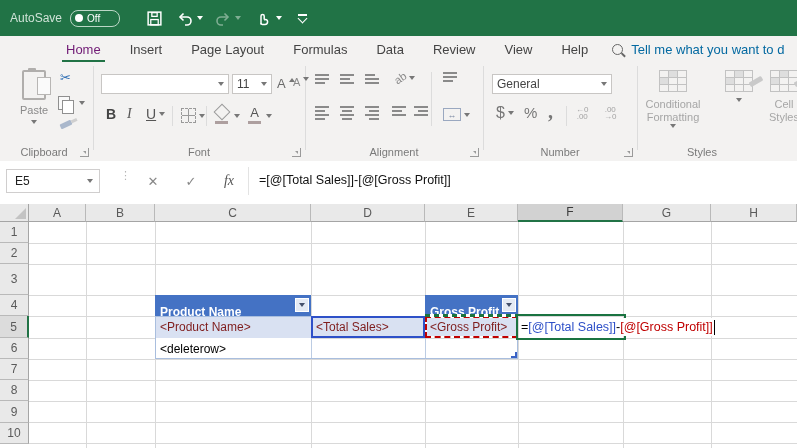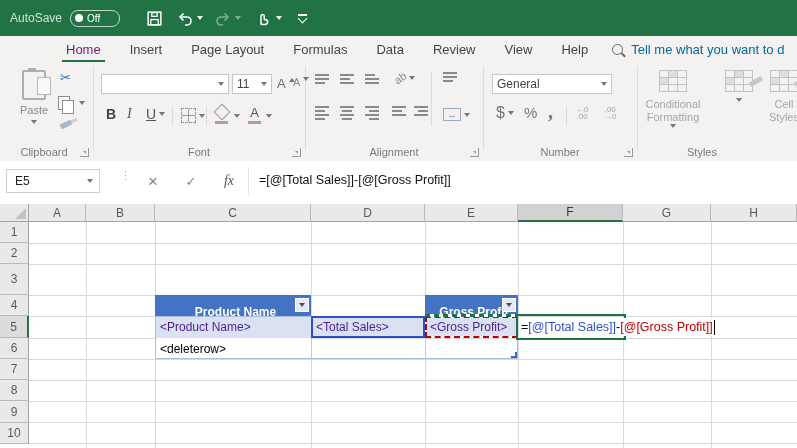--- a/index.html
+++ b/index.html
@@ -114,25 +114,25 @@
      linear-gradient(transparent 42px,#d9d9d9 42px,#d9d9d9 43px,transparent 43px),
      linear-gradient(transparent 73px,#d9d9d9 73px,#d9d9d9 74px,transparent 74px),
      linear-gradient(transparent 94px,#d9d9d9 94px,#d9d9d9 95px,transparent 95px),
      linear-gradient(transparent 116px,#d9d9d9 116px,#d9d9d9 117px,transparent 117px),
      linear-gradient(transparent 137px,#d9d9d9 137px,#d9d9d9 138px,transparent 138px),
      linear-gradient(transparent 158px,#d9d9d9 158px,#d9d9d9 159px,transparent 159px),
      linear-gradient(transparent 179px,#d9d9d9 179px,#d9d9d9 180px,transparent 180px),
      linear-gradient(transparent 200px,#d9d9d9 200px,#d9d9d9 201px,transparent 201px),
      linear-gradient(transparent 221px,#d9d9d9 221px,#d9d9d9 222px,transparent 222px);}
   .th{position:absolute;top:93px;height:34px;background:#4472C4;color:#fff;font-weight:bold;font-size:12px;
-      display:flex;align-items:center;padding-left:5px;box-sizing:border-box;justify-content:center;}
+      display:flex;align-items:center;padding-left:5px;box-sizing:border-box;}
   .filterbtn{position:absolute;right:2px;top:3px;width:14px;height:14px;background:#e4eaf4;border:1px solid #fff;
       display:flex;align-items:center;justify-content:center;box-sizing:border-box;}
   .filterbtn .tri{border-top-color:#44506b;border-left-width:3.5px;border-right-width:3.5px;border-top-width:4.5px;}
-  .band{position:absolute;top:114px;height:22px;background:#d9e1f2;color:#4c1d95;font-size:12px;display:flex;align-items:center;padding-left:5px;box-sizing:border-box;}
+  .band{position:absolute;top:114px;height:22px;background:#d9e1f2;color:#7f1d1d;font-size:12px;display:flex;align-items:center;padding-left:5px;box-sizing:border-box;}
   .cell-c6{position:absolute;left:155px;top:136px;width:156px;height:21px;color:#000;font-size:12px;display:flex;align-items:center;padding-left:5px;box-sizing:border-box;background:#fff;}
   .tbl-outline{position:absolute;left:155px;top:114px;width:363px;height:43px;border:1px solid #a9bede;box-sizing:border-box;pointer-events:none;}
   .tbl-vline{position:absolute;top:114px;width:1px;height:43px;background:#bcccе3;background:#bccce3;}
   .ref-blue{position:absolute;left:311px;top:114px;width:114px;height:22px;border:2px solid #2e50c8;box-sizing:border-box;}
   .ants-white{position:absolute;left:425px;top:114px;width:93px;height:22px;border:2px solid #fff;box-sizing:border-box;}
   .ants-red{position:absolute;left:425px;top:114px;width:93px;height:22px;border:2px dashed #c00000;box-sizing:border-box;}
   .green-dash{position:absolute;left:425px;top:112px;width:93px;height:3px;background:repeating-linear-gradient(90deg,#1a7340 0 5px,#ffffff 5px 9px);}
   .editbox{position:absolute;left:516px;top:112px;width:110px;height:26px;border:2px solid #1a7340;box-sizing:border-box;}
   .fcell{position:absolute;left:521px;top:116px;height:18px;display:flex;align-items:center;background:#fff;font-size:12.5px;white-space:nowrap;padding-right:1px;}
   .fc-blue{color:#2e50c8;} .fc-red{color:#c00000;} .fc-black{color:#000;}

